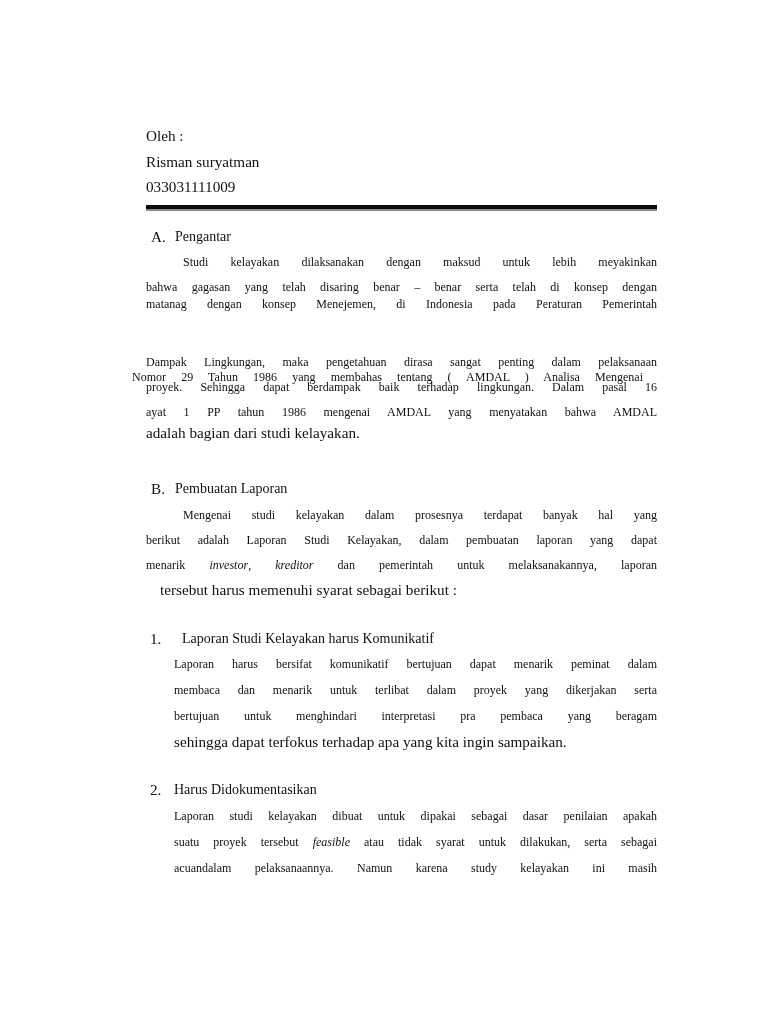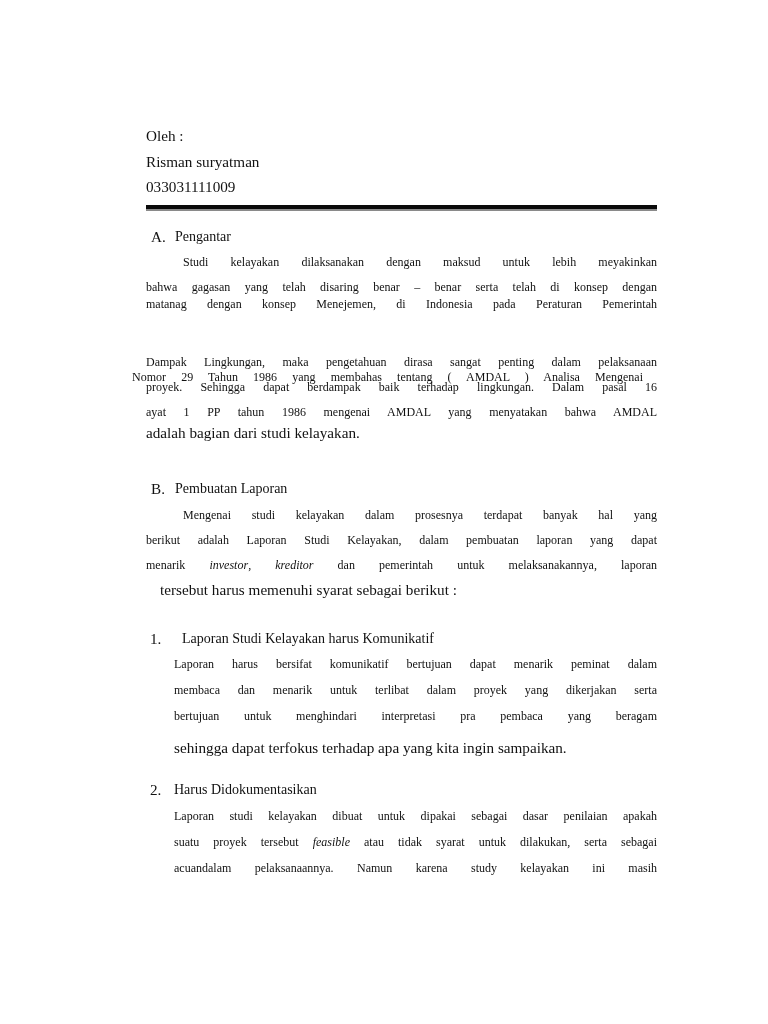--- a/index.html
+++ b/index.html
@@ -93,21 +93,21 @@
     <div class="line" style="left:146px; top:581px;margin-left:14px;">tersebut harus memenuhi syarat sebagai berikut :</div>
   </div>
 
   <div>
     <div class="sec-marker" style="left:150px; top:630px;">1.</div>
     <div class="sec-title" style="left:174px; top:630px;margin-left:8px;">Laporan Studi Kelayakan harus Komunikatif</div>
 
     <div class="just" style="left:174px; width:483px; top:655px;">Laporan harus bersifat komunikatif bertujuan dapat menarik peminat dalam</div>
     <div class="just" style="left:174px; width:483px; top:681px;">membaca dan menarik untuk terlibat dalam proyek yang dikerjakan serta</div>
     <div class="just" style="left:174px; width:483px; top:707px;">bertujuan untuk menghindari interpretasi pra pembaca yang beragam</div>
-    <div class="line" style="left:174px; top:733px;margin-top:6px;">sehingga dapat terfokus terhadap apa yang kita ingin sampaikan.</div>
+    <div class="line" style="left:174px; top:733px;">sehingga dapat terfokus terhadap apa yang kita ingin sampaikan.</div>
   </div>
 
   <div>
     <div class="sec-marker" style="left:150px; top:781px;">2.</div>
     <div class="sec-title" style="left:174px; top:781px;">Harus Didokumentasikan</div>
 
     <div class="just" style="left:174px; width:483px; top:807px;">Laporan studi kelayakan dibuat untuk dipakai sebagai dasar penilaian apakah</div>
     <div class="just" style="left:174px; width:483px; top:833px;"><span>suatu proyek tersebut </span><em>feasible</em><span> atau tidak syarat untuk dilakukan, serta sebagai</span></div>
     <div class="just" style="left:174px; width:483px; top:859px;">acuandalam pelaksanaannya. Namun karena study kelayakan ini masih</div>
   </div>

